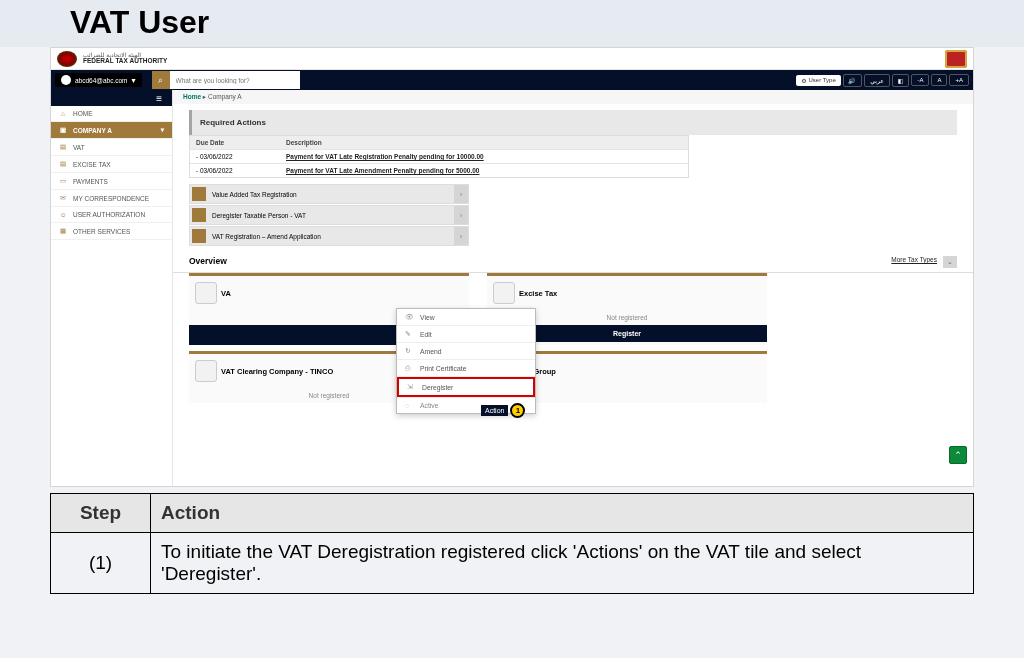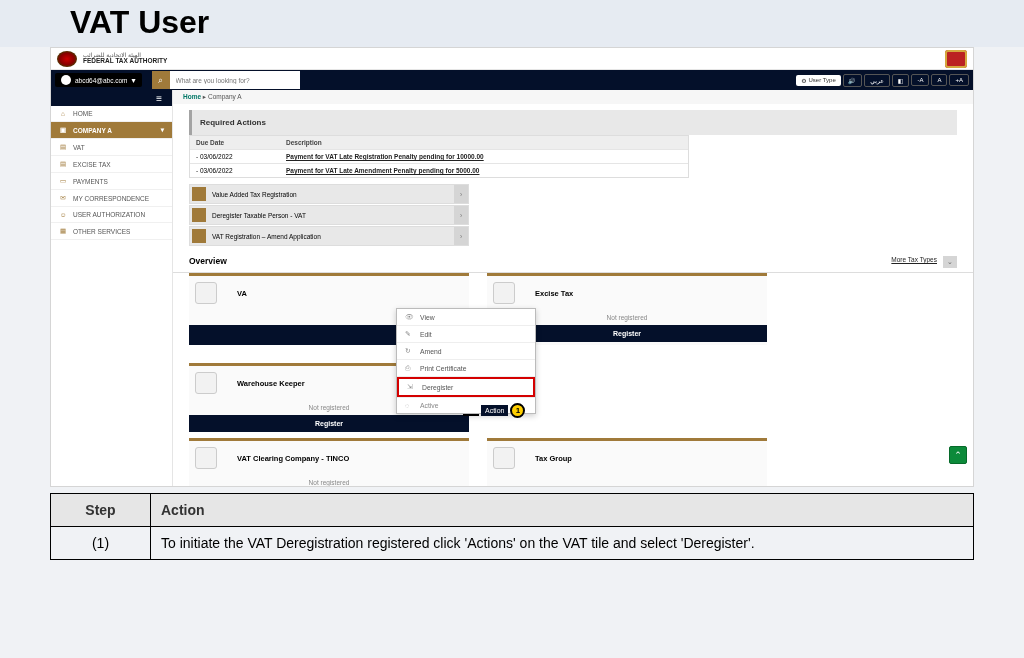--- a/index.html
+++ b/index.html
@@ -54,41 +54,41 @@
   .service-icon { width: 14px; height: 14px; background: #a07a3a; margin: 2px 6px 2px 2px; }
   .service-chevron { margin-left: auto; background: #d5d5d5; width: 14px; height: 18px; display: flex; align-items: center; justify-content: center; color: #777; }
 
   .overview-head { display: flex; align-items: flex-start; padding: 4px 16px; border-bottom: 1px solid #ddd; margin-top: 4px; }
   .overview-head h3 { font-size: 8.5px; font-weight: bold; }
   .more-link { margin-left: auto; font-size: 6.5px; text-decoration: underline; color: #222; }
   .more-close { width: 14px; height: 12px; background: #d5d5d5; margin-left: 6px; display: flex; align-items: center; justify-content: center; font-size: 7px; color: #666; }
 
   .tiles { display: flex; gap: 18px; padding: 0 16px 6px 16px; flex-wrap: wrap; }
   .tile { width: 280px; border-top: 3px solid #a07a3a; background: #fafafa; position: relative; }
-  .tile-head { display: flex; align-items: center; padding: 6px; gap: 20px; }
+  .tile-head { display: flex; align-items: center; padding: 6px; gap: 4px; }
   .tile-icon { width: 22px; height: 22px; border: 1px solid #ccc; border-radius: 3px; background: #f2f2f2; }
   .tile-title { font-size: 7.5px; font-weight: bold; }
   .tile-status { text-align: center; font-size: 6.5px; color: #888; padding: 4px 0; }
   .tile-footer { background: #04102a; color: #fff; text-align: center; font-size: 7px; padding: 5px 0; font-weight: bold; }
   .tile-footer.empty { height: 20px; }
   .star-badge { position: absolute; top: 34px; right: -10px; width: 16px; height: 16px; background: #000; color: #fff; display: flex; align-items: center; justify-content: center; font-size: 9px; }
 
   .context-menu { position: absolute; left: 223px; top: 218px; width: 140px; background: #fff; border: 1px solid #bbb; box-shadow: 0 2px 6px rgba(0,0,0,.2); z-index: 10; }
   .ctx-item { display: flex; align-items: center; gap: 6px; padding: 4px 8px; font-size: 6.8px; border-bottom: 1px solid #eee; color: #555; }
   .ctx-item.highlight { border: 2px solid #d40000; }
   .ctx-icon { width: 9px; color: #888; }
   .active-row { display: flex; align-items: center; gap: 6px; padding: 4px 8px; font-size: 6.8px; color: #888; background: #fff; border-top: 1px solid #eee; }
 
   .action-marker { position: absolute; left: 308px; top: 313px; z-index: 11; display: flex; align-items: center; }
   .action-label { font-size: 7px; color: #fff; background: #04102a; padding: 2px 4px; }
   .marker-badge { width: 15px; height: 15px; border-radius: 50%; background: #ffcf00; border: 2px solid #000; display: flex; align-items: center; justify-content: center; font-size: 8px; font-weight: bold; margin-left: 2px; }
   .scroll-top-btn { position: absolute; right: 6px; bottom: 22px; width: 18px; height: 18px; background: #0c8a3a; border: 1px solid #066a2a; color: #fff; display: flex; align-items: center; justify-content: center; font-size: 9px; border-radius: 2px; }
 
   .step-table { margin: 6px 50px 0 50px; border-collapse: collapse; width: calc(100% - 100px); }
-  .step-table th, .step-table td { border: 1.5px solid #000; font-size: 14px; padding: 8px 10px; text-align: left; vertical-align: top; }
+  .step-table th, .step-table td { border: 1.5px solid #000; font-size: 19px; padding: 8px 10px; text-align: left; vertical-align: top; }
   .step-table th { background: #e6e6e6; color: #333; font-weight: bold; }
   .step-table .step-col { width: 100px; text-align: center; }
   .step-table td.step-col { font-weight: normal; vertical-align: middle; }
 </style>
 </head>
 <body>
 
 <div class="page-title">VAT User</div>
 
 <div class="screenshot-container">
@@ -226,29 +226,20 @@
           <div class="tile-status">&nbsp;</div>
           <div class="tile-footer empty"></div>
         </div>
         <div class="tile">
           <div class="tile-head">
               <div class="tile-icon"></div>
               <div class="tile-title">Excise Tax</div>
             </div>
           <div class="tile-status">Not registered</div>
           <div class="tile-footer">Register</div>
-        </div>
-        <div class="tile" style="position:relative">
-          <div class="tile-head">
-              <div class="tile-icon"></div>
-              <div class="tile-title">Warehouse Keeper</div>
-            </div>
-          <div class="tile-status">Not registered</div>
-          <div class="tile-footer">Register</div>
-          <div class="star-badge">★</div>
         </div>
       </div>
 
       <div class="tiles">
         <div class="tile">
           <div class="tile-head">
               <div class="tile-icon"></div>
               <div class="tile-title">VAT Clearing Company - TINCO</div>
             </div>
           <div class="tile-status">Not registered</div>

